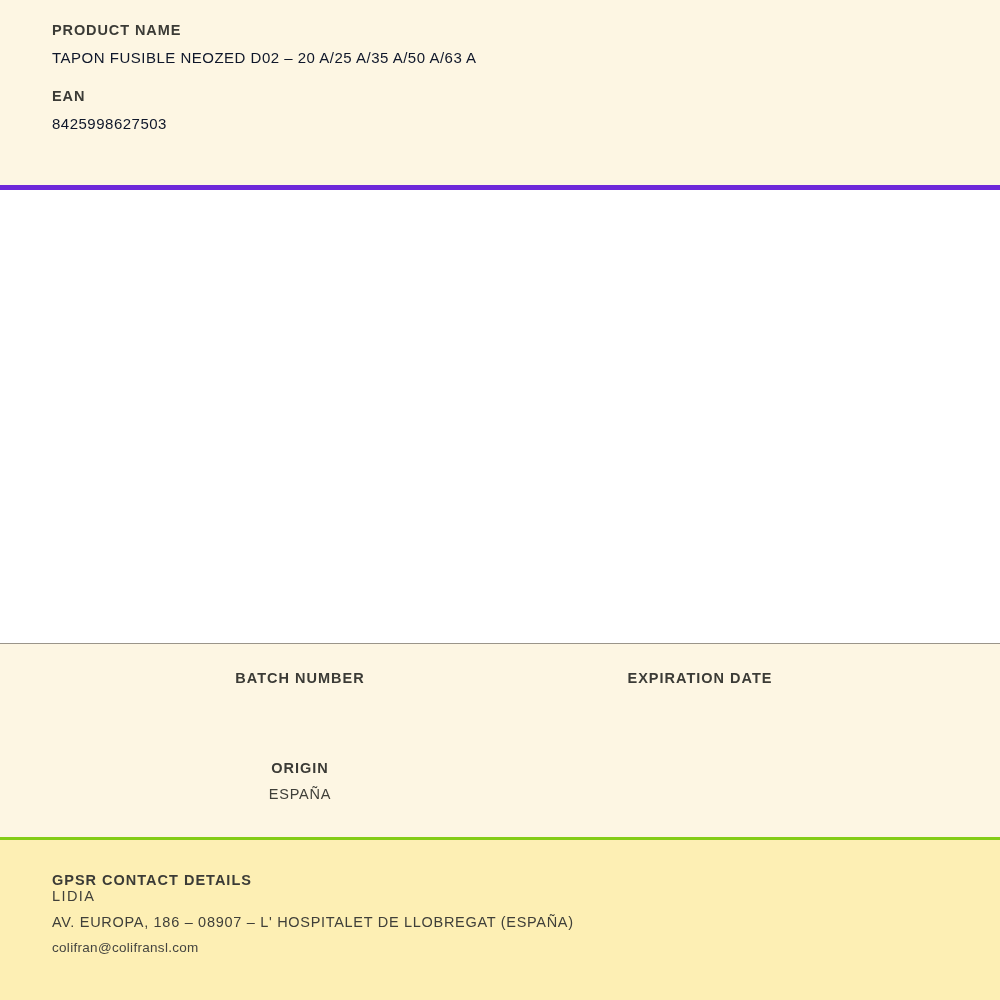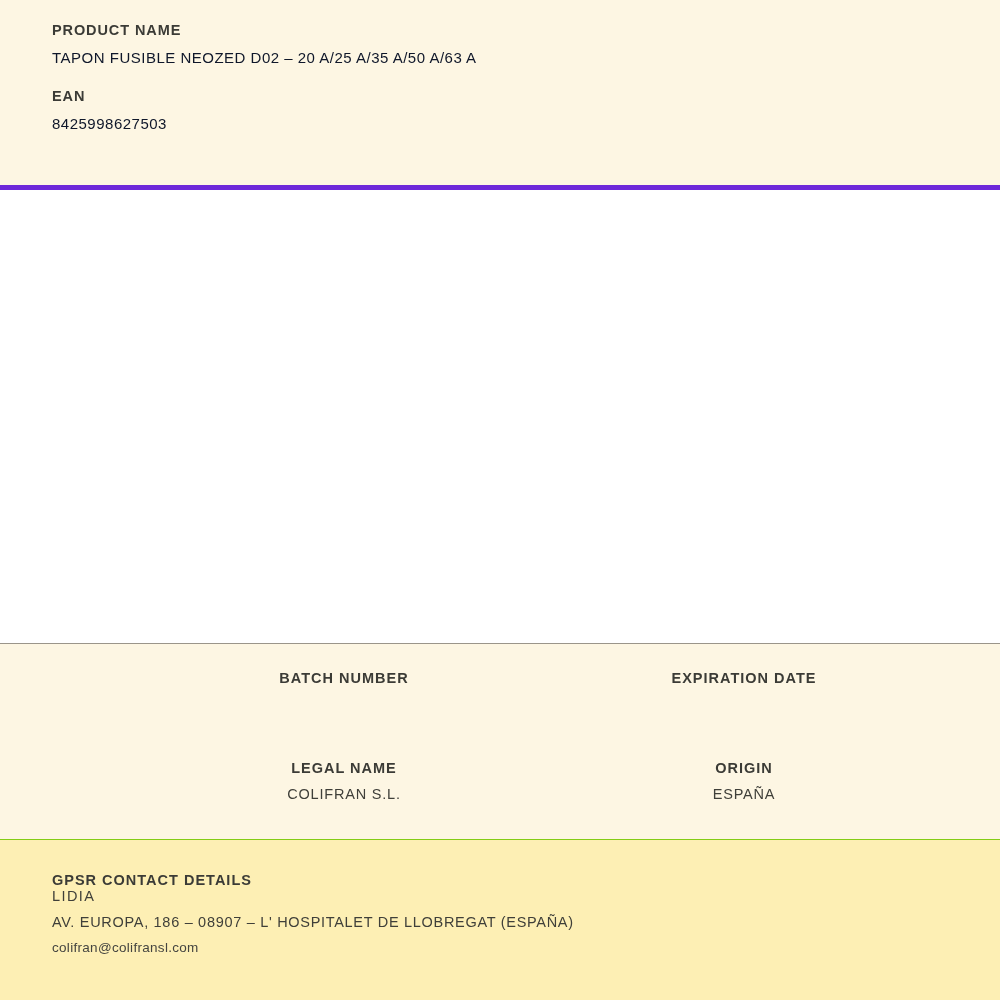--- a/index.html
+++ b/index.html
@@ -55,25 +55,24 @@
   .image-area {
     flex: 1 1 auto;
     background: #ffffff;
     border-bottom: 1px solid #9a958a;
     position: relative;
   }
 
   
   .mid-section {
     background: #fdf6e3;
-    border-bottom: 1px solid #84cc16;
+    border-bottom: 3px solid #84cc16;
     box-sizing: border-box;
     height: 196px;
     padding-top: 26px;
-    padding-left: 44px;
   }
   .mid-grid {
     display: grid;
     grid-template-columns: 1fr 1fr;
     column-gap: 0;
     width: 800px;
     margin: 0 auto 0 100px;
   }
   .mid-cell {
     text-align: center;
@@ -161,24 +160,20 @@
         <div class="mid-label">BATCH NUMBER</div>
         <div class="mid-value"></div>
       </div>
       <div class="mid-cell">
         <div class="mid-label">EXPIRATION DATE</div>
         <div class="mid-value"></div>
       </div>
     </div>
     <div class="mid-grid row2">
       <div class="mid-cell">
-        <div class="mid-label">LEGAL NAME</div>
-        <div class="mid-value">COLIFRAN S.L.</div>
-      </div>
-      <div class="mid-cell">
         <div class="mid-label">ORIGIN</div>
         <div class="mid-value">ESPAÑA</div>
       </div>
     </div>
   </div>
 
   <div class="footer">
     <div class="footer-label">GPSR CONTACT DETAILS</div>
     <div class="footer-right">
       <div class="footer-line contact-name">LIDIA</div>

